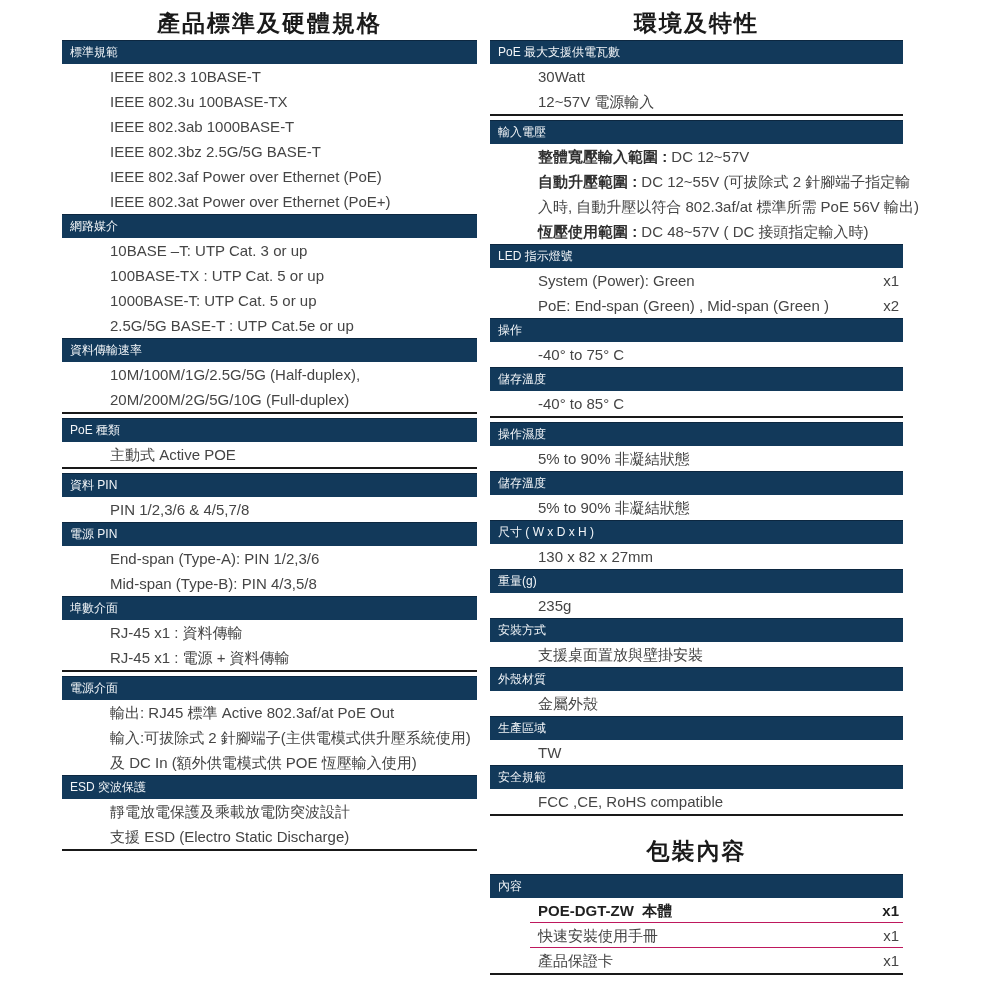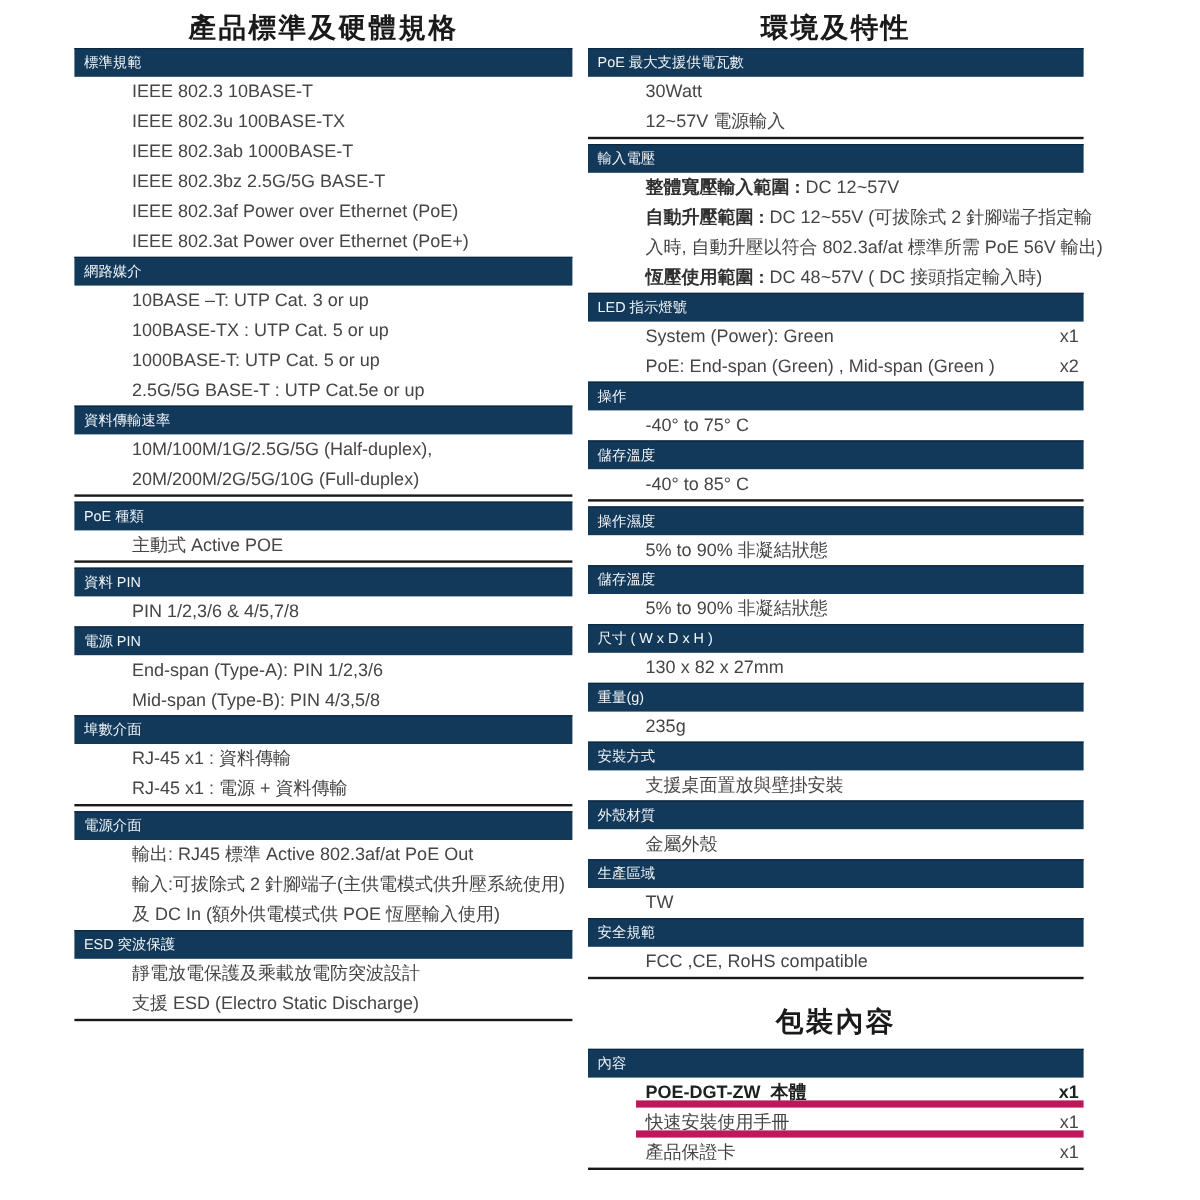--- a/index.html
+++ b/index.html
@@ -22,21 +22,21 @@
   }
   .row{
     height:25px;line-height:25px;padding-left:8px;font-size:15px;
     color:var(--row-text,#454545);white-space:pre;position:relative;margin-left:40px;
   }
   .row .bold{font-weight:700;color:#303030;}
   .row .right{position:absolute;right:4px;top:0;}
   .divider{height:0;border-top:2px solid #191919;margin-bottom:4px;}
   .divider.final{margin-bottom:0;}
   .pkg-title{margin-top:22px;margin-bottom:10px;}
-  .pkg-row{border-bottom:6px solid #be185d;box-sizing:border-box;}
+  .pkg-row{border-bottom:1px solid #be185d;box-sizing:border-box;}
   .pkg-row.last{border-bottom:none;}
   .pkg-row.bold-row{font-weight:700;color:#1f1f1f;}
 </style>
 </head>
 <body>
 
 <div class="col" id="left-col">
   <div class="col-title">產品標準及硬體規格</div>
   <div id="left-sections">
       <div class="section-header">標準規範</div>

